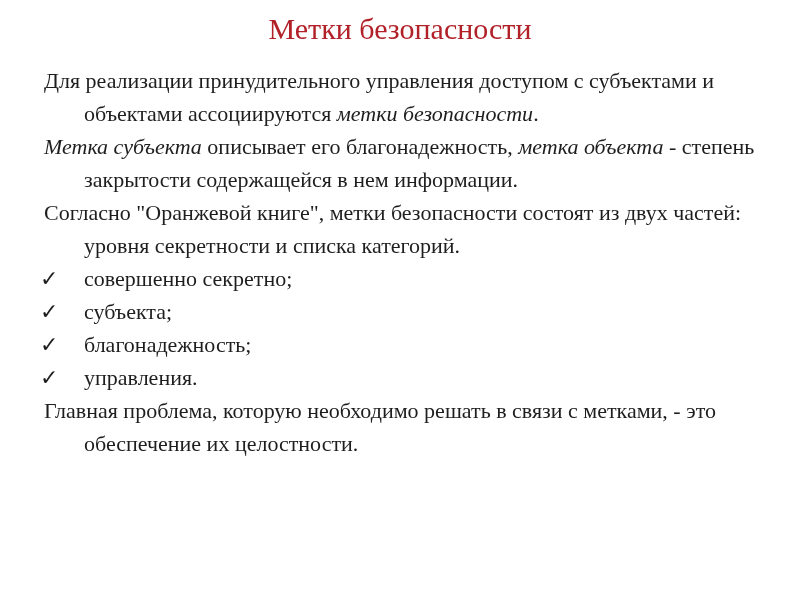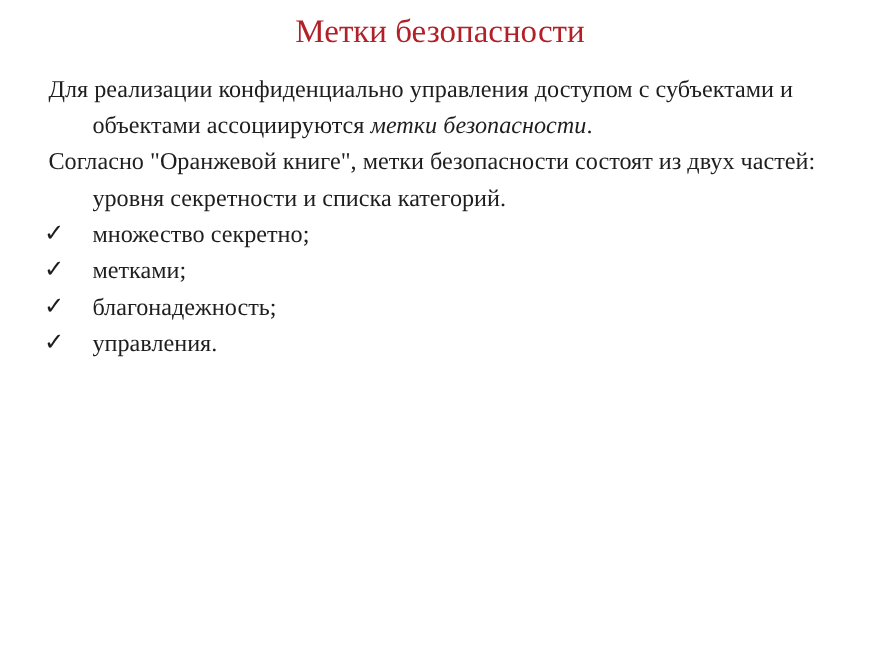--- a/index.html
+++ b/index.html
@@ -60,41 +60,43 @@
 </style>
 </head>
 <body>
 
 <div class="slide">
 
   <h1 class="slide-title">Метки безопасности</h1>
 
   <div class="slide-body">
 
-    <p class="para"><span>Для реализации конфиденциально управления доступом с субъектами и объектами ассоциируются </span><em>метки безопасности</em><span>.</span></p>
+    <p class="para"><span>Для реализации принудительного управления доступом с субъектами и объектами ассоциируются </span><em>метки безопасности</em><span>.</span></p>
 
+    <p class="para"><em>Метка субъекта</em><span> описывает его благонадежность, </span><em>метка объекта</em><span> - степень закрытости содержащейся в нем информации.</span></p>
 
     <p class="para"><span>Согласно "Оранжевой книге", метки безопасности состоят из двух частей: уровня секретности и списка категорий.</span></p>
 
 
     <ul class="bullet-list">
       <li class="bullet-item">
         <span class="check-icon">✓</span>
-        <span class="bullet-text">множество секретно;</span>
+        <span class="bullet-text">совершенно секретно;</span>
       </li>
       <li class="bullet-item">
         <span class="check-icon">✓</span>
-        <span class="bullet-text">метками;</span>
+        <span class="bullet-text">субъекта;</span>
       </li>
       <li class="bullet-item">
 
         <span class="check-icon">✓</span>
         <span class="bullet-text">благонадежность;</span>
       </li>
       <li class="bullet-item">
         <span class="check-icon">✓</span>
         <span class="bullet-text">управления.</span>
       </li>
     </ul>
 
+    <p class="para"><span>Главная проблема, которую необходимо решать в связи с метками, - это обеспечение их целостности.</span></p>
 
   </div>
 </div>
 
 </body></html>

